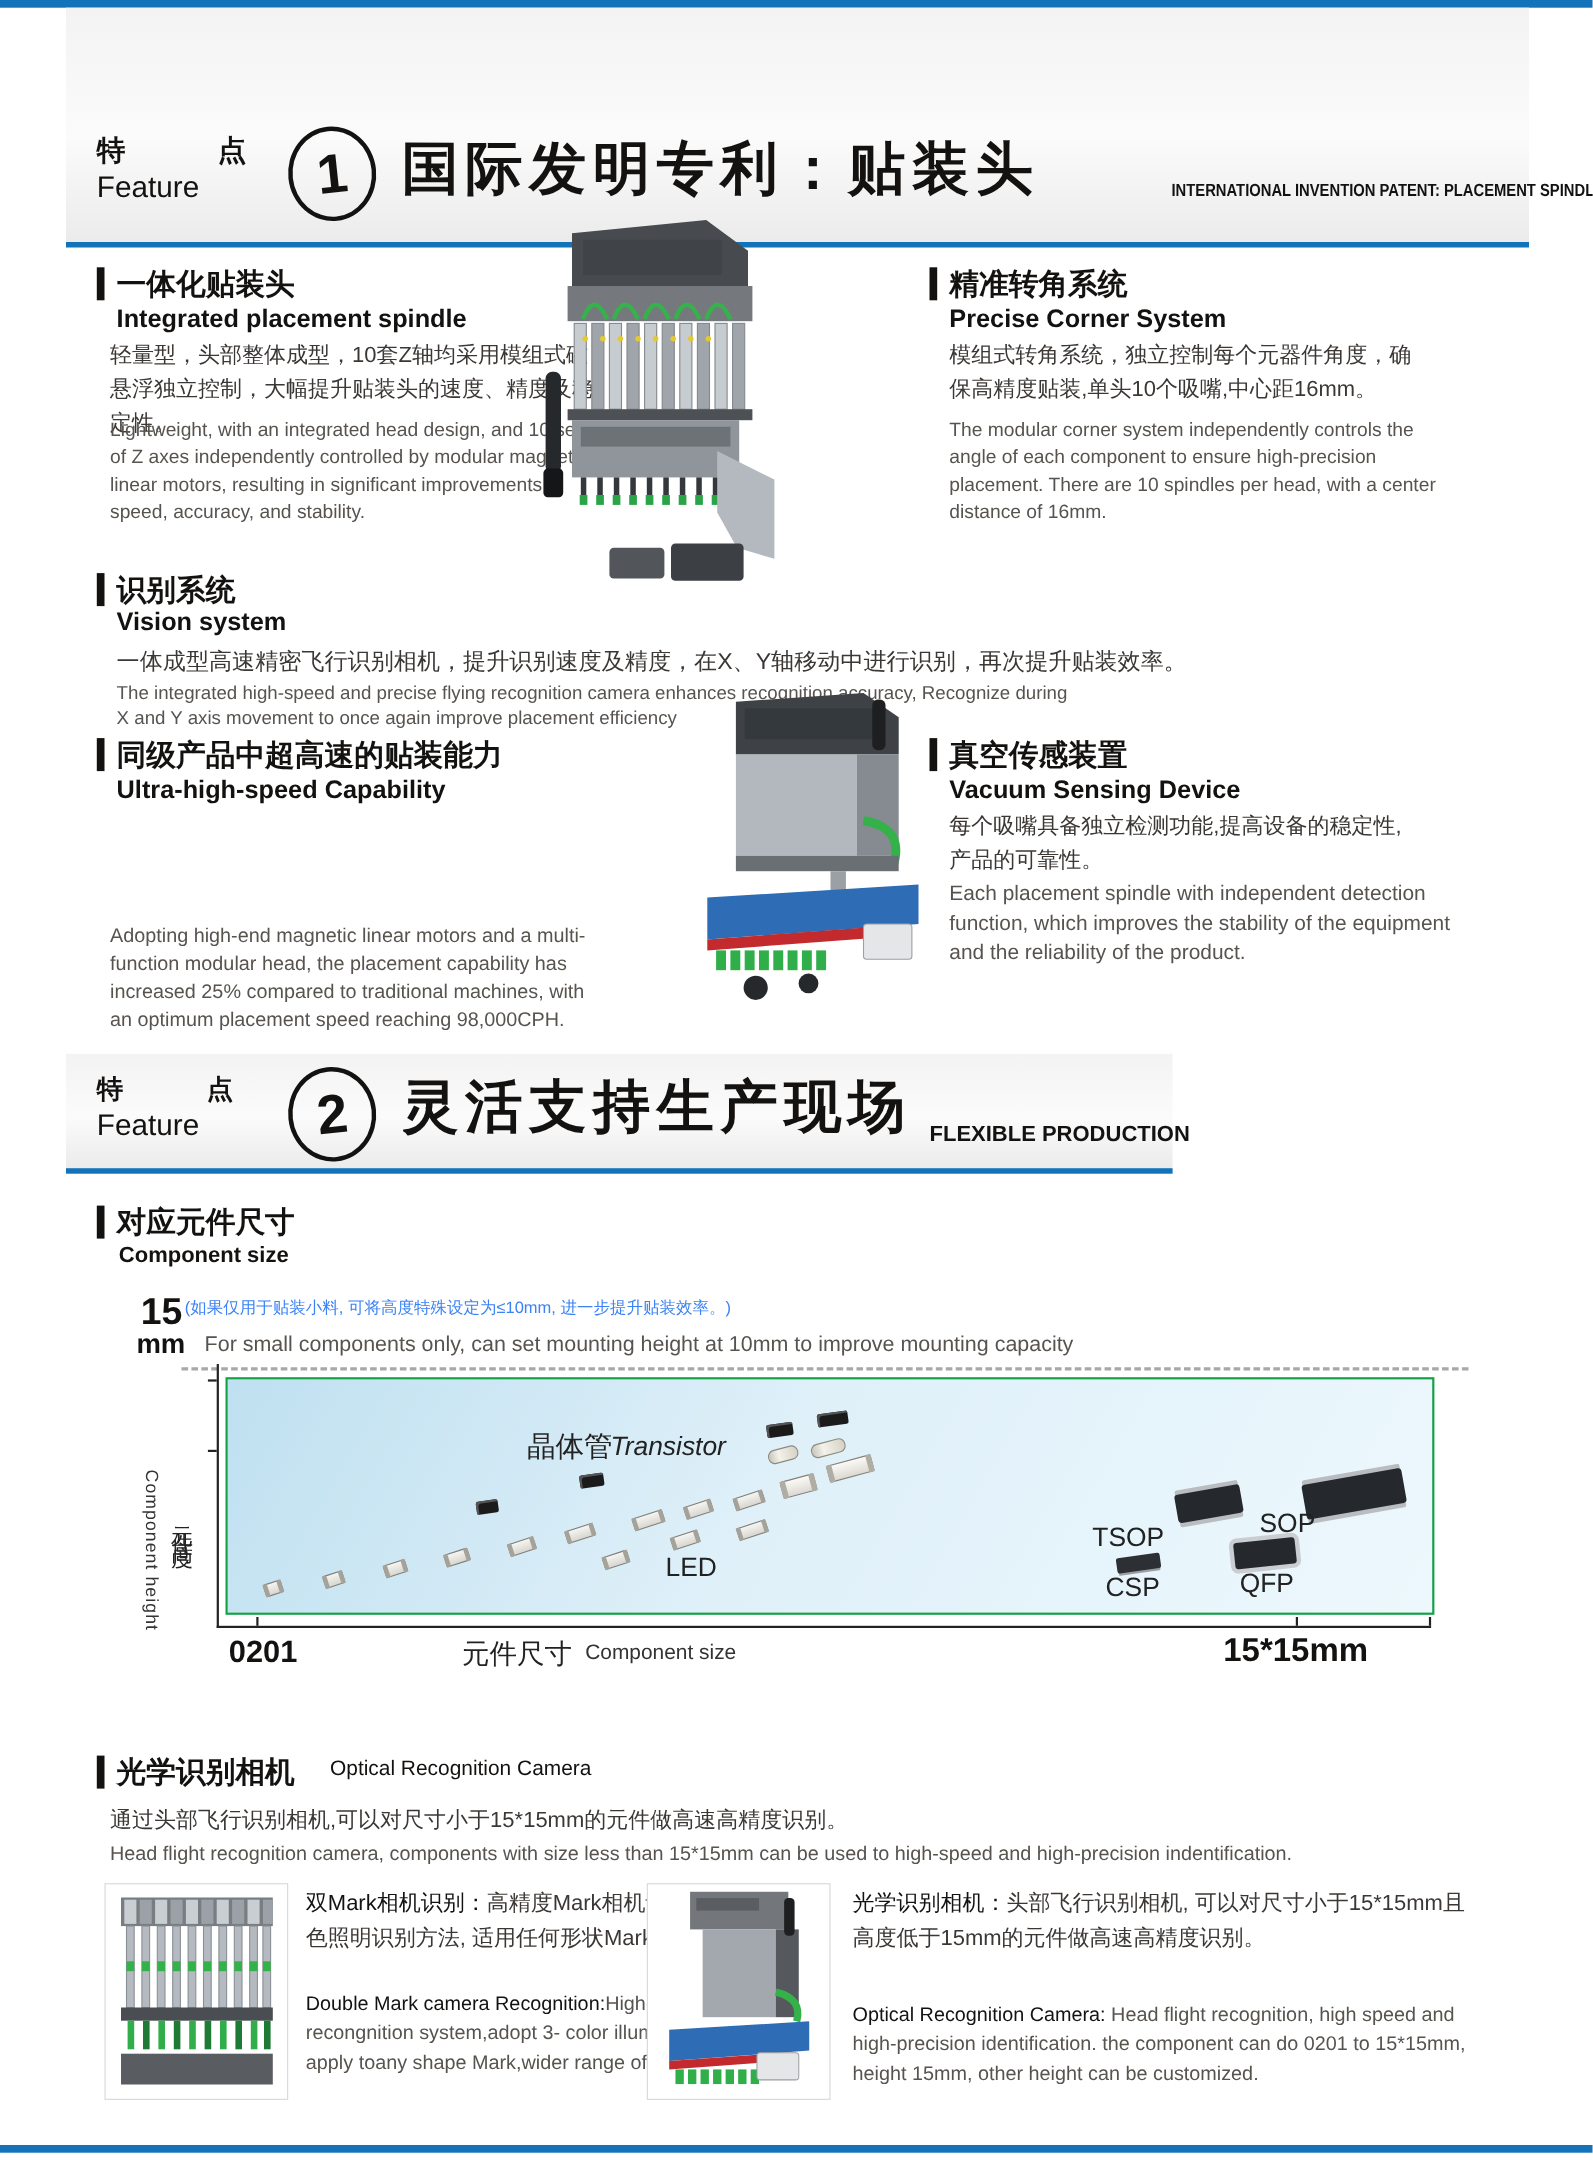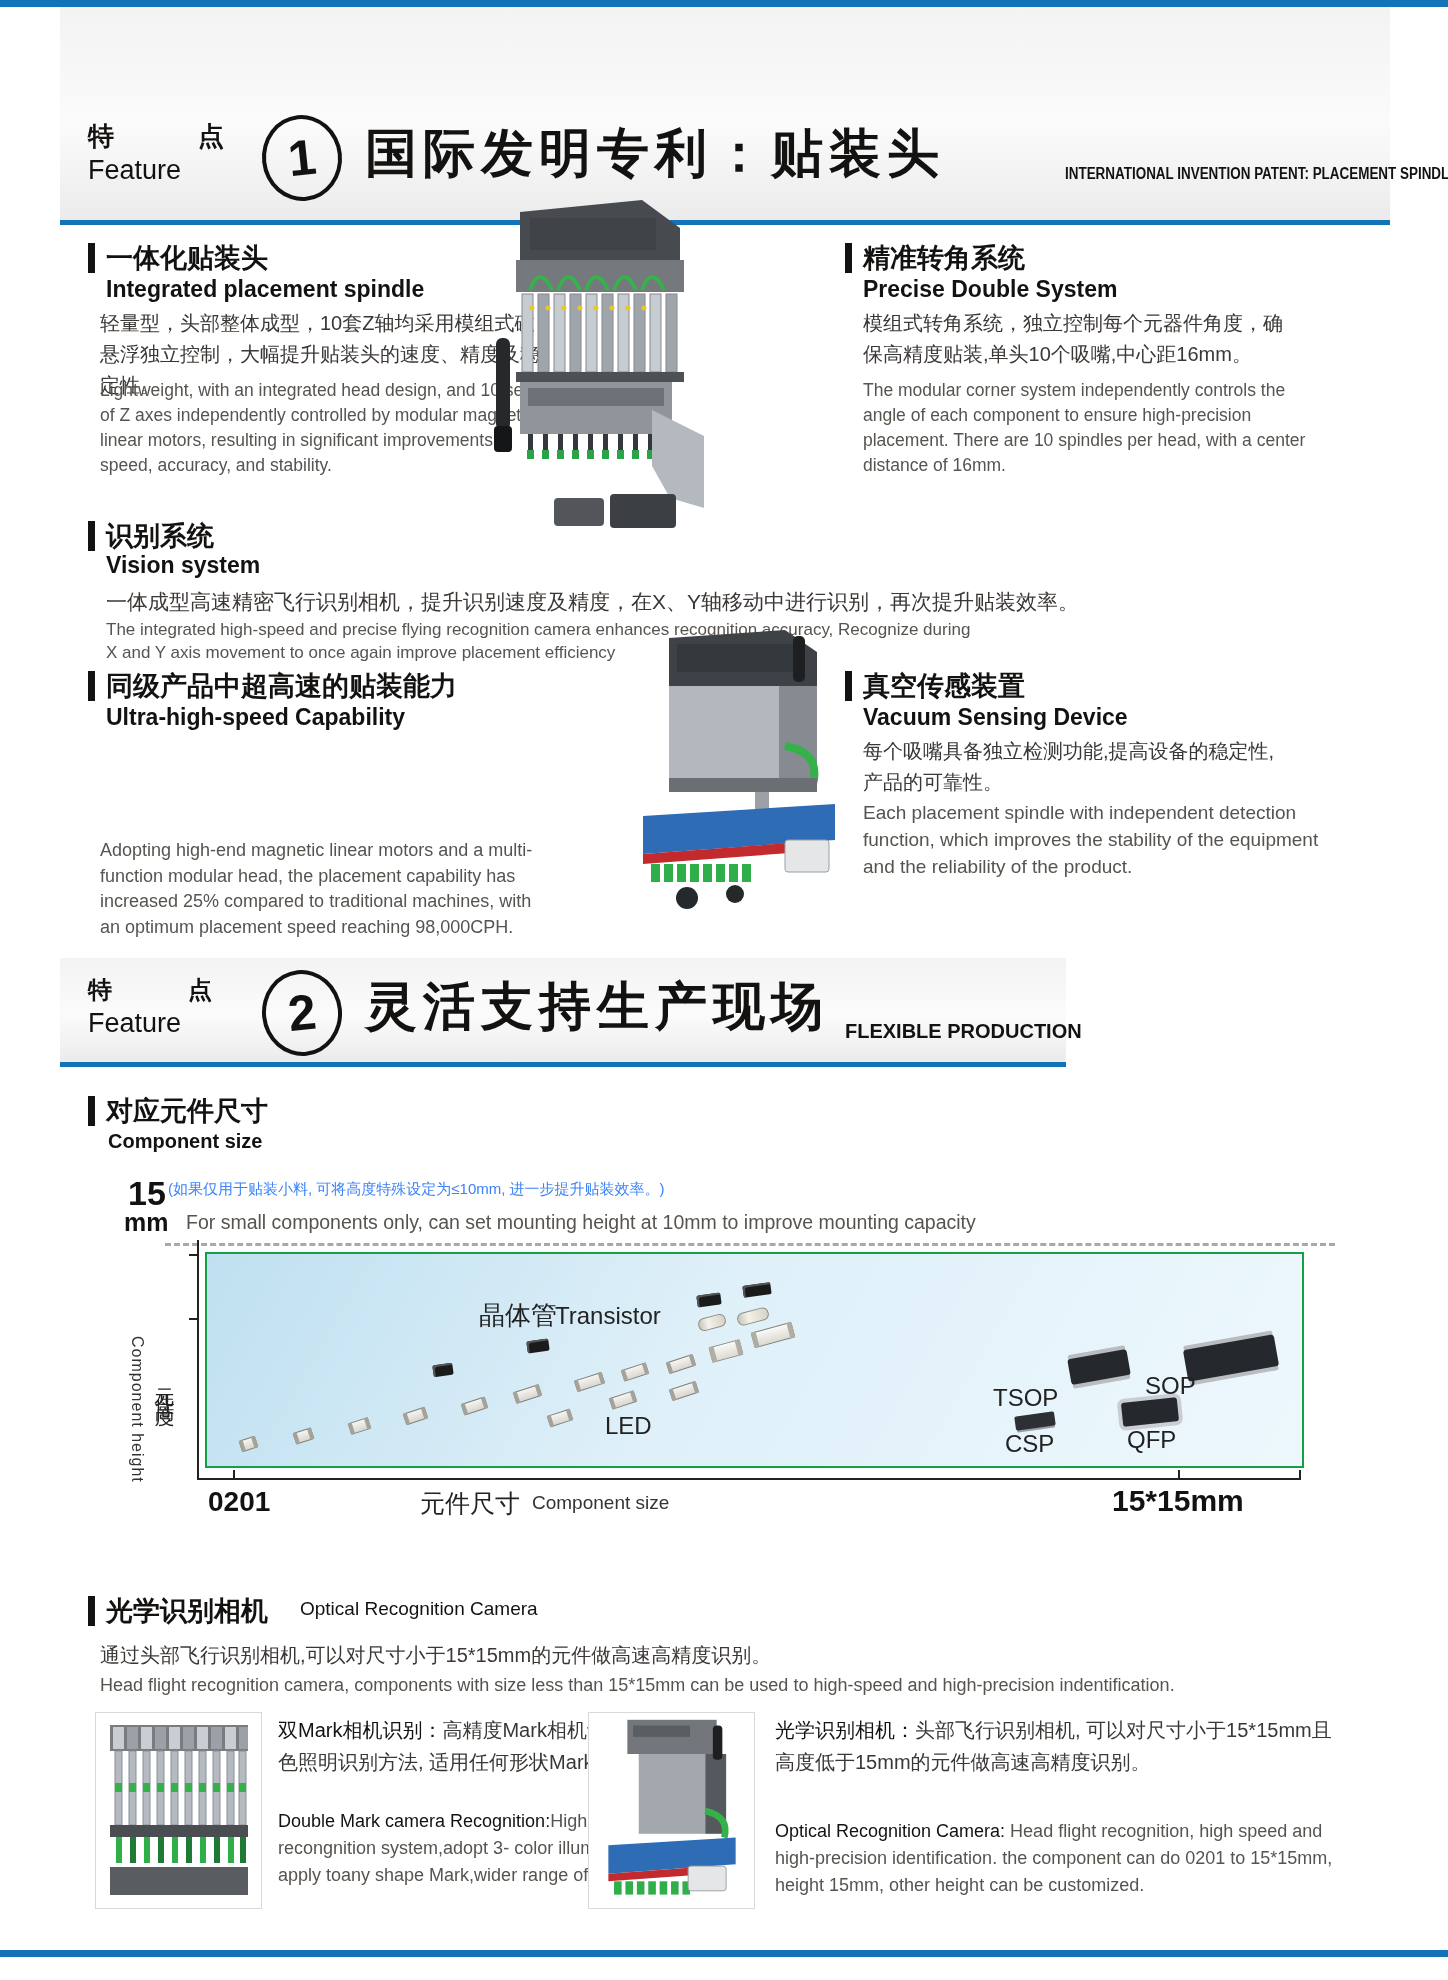--- a/index.html
+++ b/index.html
@@ -144,21 +144,21 @@
       <rect x="4" y="140" width="14" height="92" rx="6" fill="#26292c"></rect>
       <rect x="2" y="228" width="18" height="26" rx="4" fill="#141618"></rect>
       <polygon fill="#b3b9bf" points="160,212 212,238 212,310 178,300 160,268"></polygon>
       <rect x="118" y="296" width="66" height="34" rx="4" fill="#3c4044"></rect>
       <rect x="62" y="300" width="50" height="28" rx="4" fill="#52565a"></rect>
     </svg>
   </div>
 
   <div class="abs marker" style="left:845px;top:243px;"></div>
   <div class="abs sec-cn" style="left:863px;top:240px;">精准转角系统</div>
-  <div class="abs sec-en" style="left:863px;top:276px;">Precise Double System</div>
+  <div class="abs sec-en" style="left:863px;top:276px;">Precise Corner System</div>
   <div class="abs body-cn" style="left:863px;top:308px;width:430px;">模组式转角系统，独立控制每个元器件角度，确保高精度贴装,单头10个吸嘴,中心距16mm。</div>
   <div class="abs body-en" style="left:863px;top:378px;width:450px;">The modular corner system independently controls the angle of each component to ensure high-precision placement. There are 10 spindles per head, with a center distance of 16mm.</div>
 
   <div class="abs marker" style="left:88px;top:521px;"></div>
   <div class="abs sec-cn" style="left:106px;top:518px;">识别系统</div>
   <div class="abs sec-en" style="left:106px;top:552px;">Vision system</div>
   <div class="abs body-en nowrap" style="left:106px;top:618px;font-size:17px;">The integrated high-speed and precise flying recognition camera enhances recognition accuracy, Recognize during</div>
   <div class="abs body-cn nowrap" style="left:106px;top:586px;font-size:21px;">一体成型高速精密飞行识别相机，提升识别速度及精度，在X、Y轴移动中进行识别，再次提升贴装效率。</div>
   <div class="abs body-en nowrap" style="left:106px;top:641px;font-size:17px;">X and Y axis movement to once again improve placement efficiency</div>
 
@@ -243,21 +243,21 @@
         <div class="chip s" style="left: 320px; top: 86px; width: 22px; transform: rotate(-8deg);"></div>
         <div class="chip s" style="left: 490px; top: 40px; width: 24px; transform: rotate(-8deg);"></div>
         <div class="chip s" style="left: 536px; top: 30px; width: 28px; transform: rotate(-8deg);"></div>
         <div class="chip c" style="left: 491px; top: 62px; width: 26px; transform: rotate(-15deg);"></div>
         <div class="chip c" style="left: 530px; top: 56px; width: 30px; transform: rotate(-15deg);"></div>
         <div class="chip tsop" style="left: 862px; top: 100px; width: 60px; height: 26px; transform: rotate(-10deg);"></div>
         <div class="chip csp" style="left: 808px; top: 160px; width: 40px; height: 14px; transform: rotate(-8deg);"></div>
         <div class="chip qfp" style="left: 915px; top: 146px; width: 56px; height: 24px; transform: rotate(-6deg);"></div>
         <div class="chip sop" style="left: 978px; top: 88px; width: 92px; height: 32px; transform: rotate(-10deg);"></div>
         <div class="chip-label cjk" style="left: 272px; top: 44px;">晶体管</div>
-        <div class="chip-label" style="left: 348px; top: 48px;">Transistor</div>
+        <div class="chip-label" style="left: 348px; top: 48px; font-style: italic;">Transistor</div>
         <div class="chip-label" style="left: 398px; top: 158px; text-align: center;">LED</div>
         <div class="chip-label" style="left: 786px; top: 130px;">TSOP</div>
         <div class="chip-label" style="left: 798px; top: 176px;">CSP</div>
         <div class="chip-label" style="left: 920px; top: 172px;">QFP</div>
         <div class="chip-label" style="left: 938px; top: 118px;">SOP</div>
       </div>
   </div>
   <div class="abs axis" style="left:197px;top:1240px;width:2px;height:240px;"></div>
   <div class="abs axis" style="left:197px;top:1478px;width:1104px;height:2px;"></div>
   <div class="abs axis" style="left:189px;top:1254px;width:8px;height:2px;"></div>

